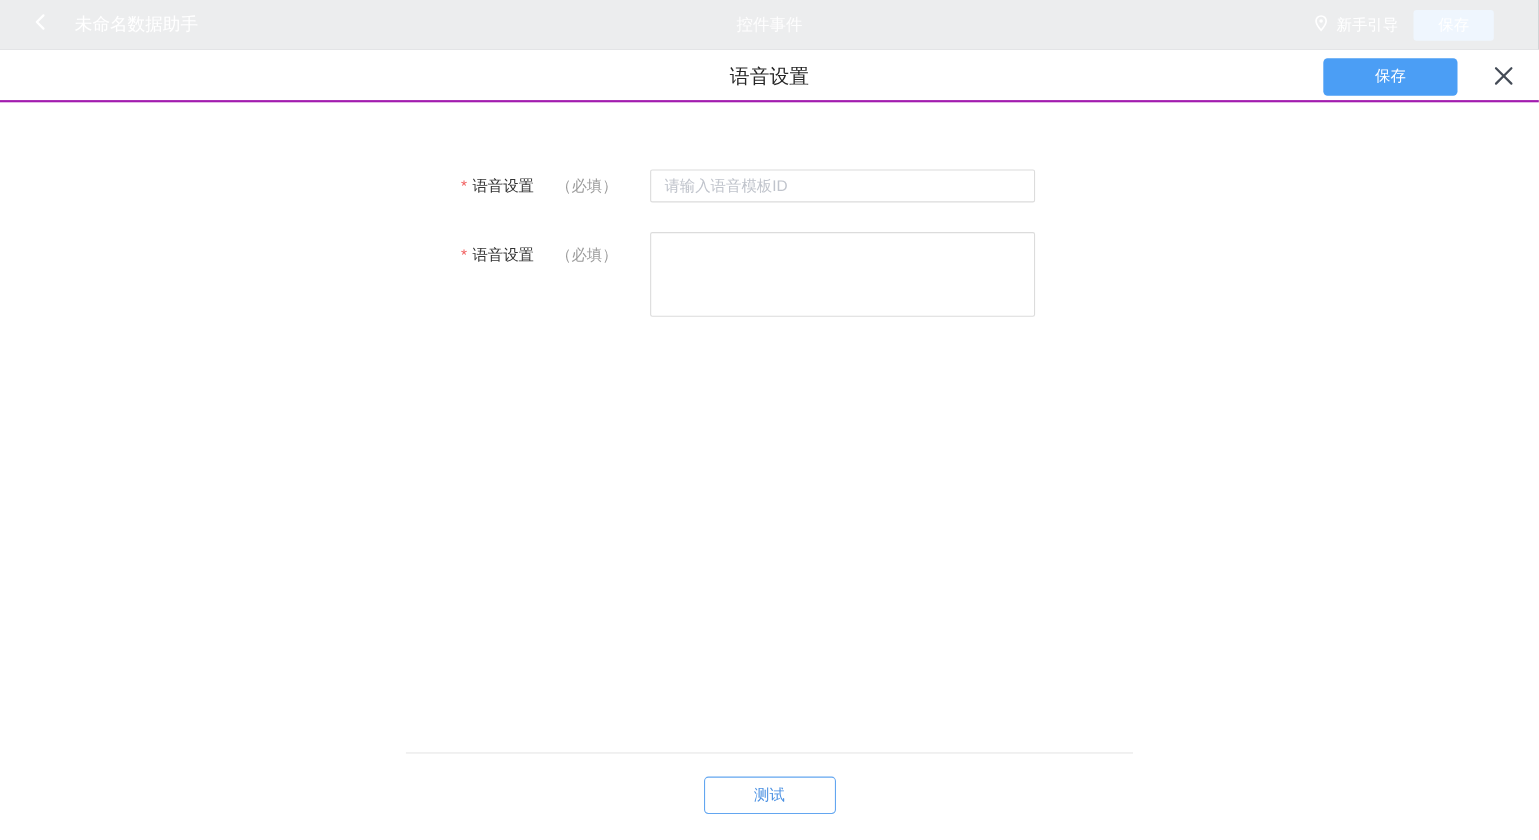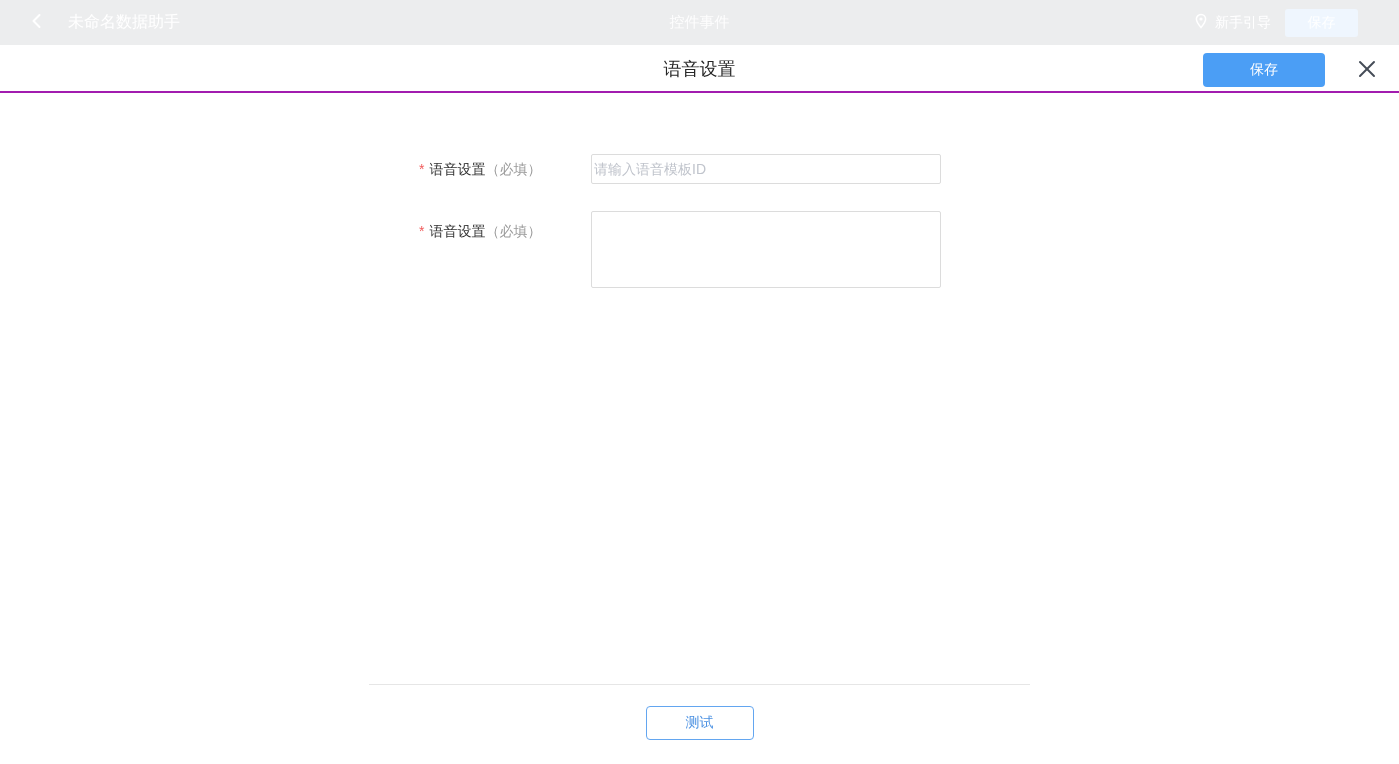--- a/index.html
+++ b/index.html
@@ -81,49 +81,49 @@
   .hint-link {
     font-size: 14px; color: #4a90e2; text-decoration: underline;
     margin-left: 10px; cursor: pointer;
   }
 
   .field-label {
     position: absolute; left: 419px;
     font-size: 14px; color: #333333; white-space: nowrap;
   }
   .field-label .req { color: #f05a5a; margin-right: 5px; font-size: 14px; }
-  .field-label .suffix { color: #9b9b9b; }
+  .field-label .suffix { color: #9b9b9b; margin-left: 20px; }
   .label-template { top: 109px; line-height: 30px; }
   .label-content  { top: 176px; line-height: 20px; }
 
   .tpl-input {
     position: absolute; left: 591px; top: 109px;
     width: 350px; height: 30px;
     border: 1px solid #dcdcdc; border-radius: 2px;
-    padding: 0 2px; font-size: 14px; color: #333;
+    padding: 0 12px; font-size: 14px; color: #333;
     font-family: inherit; outline: none; background: #fff;
   }
   .tpl-input::placeholder { color: #c0c4cc; }
 
   .msg-textarea {
     position: absolute; left: 591px; top: 166px;
     width: 350px; height: 77px;
     border: 1px solid #dcdcdc; border-radius: 2px;
     padding: 8px 12px; font-size: 14px; color: #333;
     font-family: inherit; outline: none; resize: none; background: #fff;
   }
 
   
   .footer-divider {
     position: absolute; bottom: 79px; left: 369px;
     width: 661px; height: 1px; background: #e6e6e6;
   }
   .test-btn {
     position: absolute; bottom: 24px; left: 50%; transform: translateX(-50%);
-    width: 108px; height: 34px;
+    width: 120px; height: 34px;
     background: #ffffff; border: 1px solid #63a6f0; border-radius: 4px;
     color: #4a90e2; font-size: 14px; cursor: pointer;
     font-family: Liberation Mono, monospace;
     margin-top: 48px;
   }
 </style>
 </head>
 <body>
 
 <div class="topbar">

